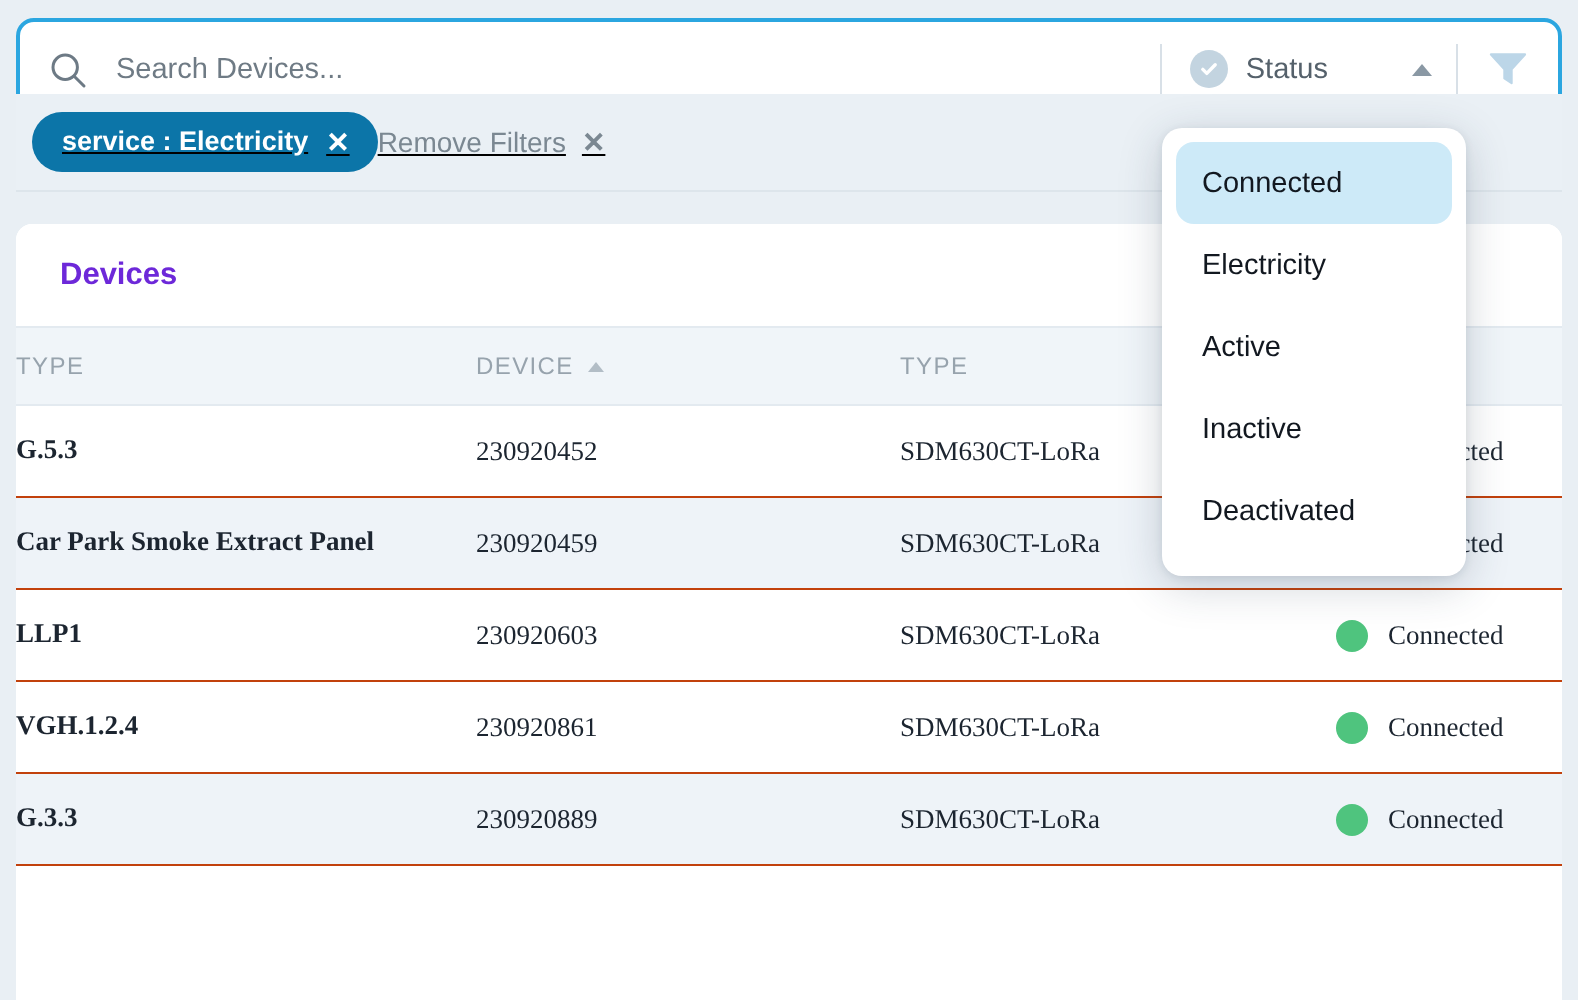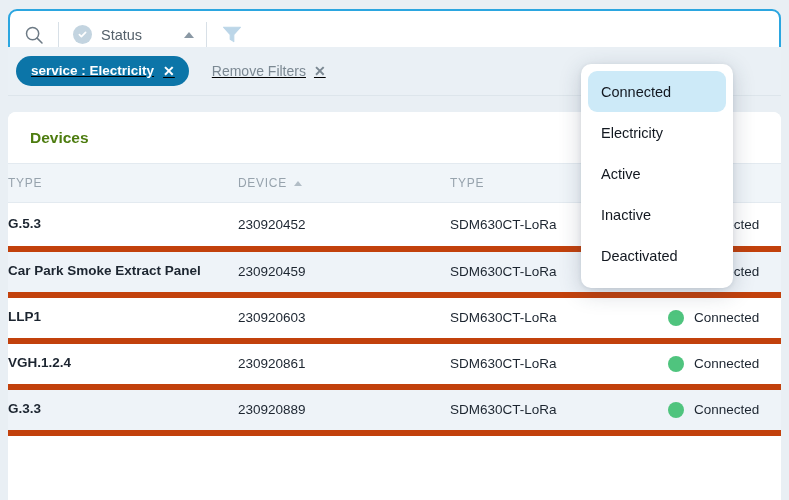--- a/index.html
+++ b/index.html
@@ -127,21 +127,20 @@
     font-size: 14px;
     font-weight: bold;
     line-height: 1;
     color: #ffffff;
     cursor: pointer;
   }
   .remove-filters {
     display: inline-flex;
     align-items: center;
     gap: 8px;
-    margin-left: 23px;
     color: #7b8892;
     font-size: 14px;
     cursor: pointer;
     white-space: nowrap;
   }
   .remove-filters .rx { font-size: 14px; font-weight: bold; color: #7b8892; }
 
   
   .card {
     position: absolute;
@@ -153,21 +152,21 @@
     border-radius: 8px 8px 0 0;
     overflow: hidden;
   }
   .card-title {
     height: 51px;
     display: flex;
     align-items: center;
     padding-left: 22px;
     font-size: 15.5px;
     font-weight: bold;
-    color: #4d7c0f;
+    color: #6d28d9;
     background: #ffffff;
   }
 
   
   table.devices {
     width: 100%;
     border-collapse: collapse;
     table-layout: fixed;
   }
   table.devices th {
@@ -199,22 +198,23 @@
   th.h-name   { padding-left: 22px; }
   th.h-device { padding-left: 14px; }
   th.h-type   { padding-left: 14px; }
   th.h-status { padding-left: 14px; }
 
   table.devices td {
     height: 46px;
     font-size: 13.5px;
     color: #1c2530;
     vertical-align: middle;
-    border-bottom: 6px solid #c2410c;
+    border-bottom: 1px solid #c2410c;
     padding: 0;
+    font-family: Liberation Serif, serif;
   }
   tr.row-odd  td { background: #ffffff; }
   tr.row-even td { background: #eef3f8; }
 
   td.c-name-cell {
     padding-left: 22px;
     padding-right: 45px;
     color: #1f6fa8;
     font-weight: bold;
     font-size: 13.5px;
@@ -263,20 +263,21 @@
 
 <div id="app">
 
   <div class="searchbar">
     <span class="search-icon-wrap">
       <svg width="20" height="20" viewBox="0 0 20 20" fill="none">
         <circle cx="8.6" cy="8.6" r="6.1" stroke="#6d7a85" stroke-width="1.5"></circle>
         <line x1="13.1" y1="13.1" x2="18" y2="18" stroke="#6d7a85" stroke-width="1.5" stroke-linecap="round"></line>
       </svg>
     </span>
+    <input class="search-input" type="text" placeholder="Search Devices..." style="">
 
     <span class="vdivider"></span>
 
     <div class="status-picker">
       <span class="check-circle">
         <svg width="11" height="11" viewBox="0 0 11 11">
           <polyline points="2.4,5.7 4.4,7.7 8.6,3.4" fill="none" stroke="#ffffff" stroke-width="1.7" stroke-linecap="round" stroke-linejoin="round"></polyline>
         </svg>
       </span>
       <span class="status-label">Status</span>

